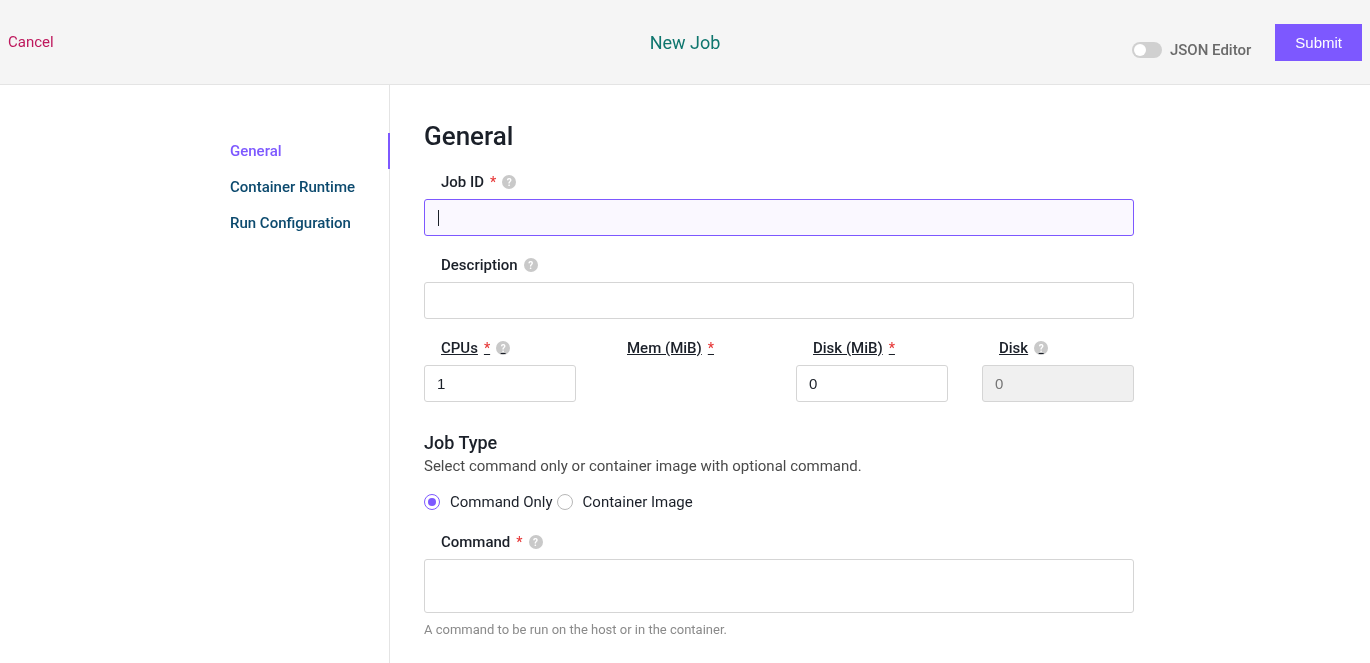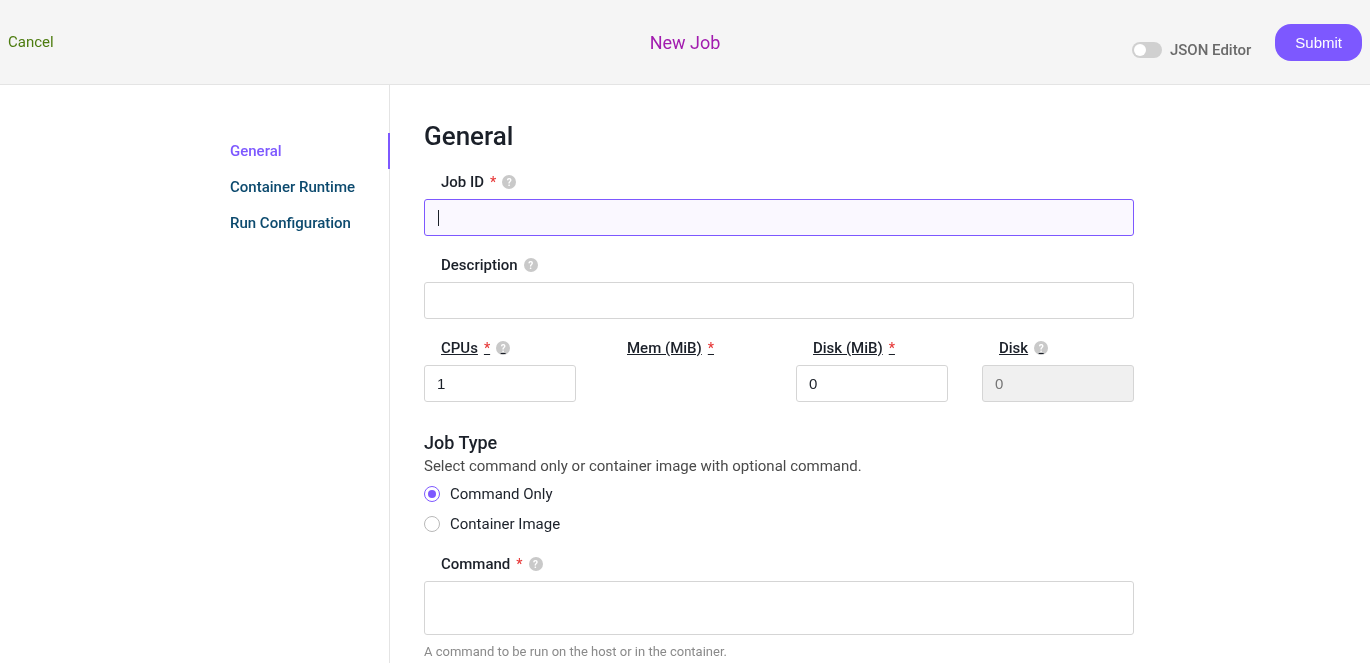--- a/index.html
+++ b/index.html
@@ -23,33 +23,33 @@
       display: flex;
       align-items: center;
       justify-content: space-between;
       padding: 0 8px 0 8px;
     }
     .header-left {
       display: flex;
       align-items: center;
     }
     .cancel-link {
-      color: #4d7c0f;
+      color: #be185d;
       font-size: 15px;
       font-weight: 400;
       cursor: pointer;
       padding: 0;
     }
     .header-center {
       position: absolute;
       left: 50%;
       transform: translateX(-50%);
       font-size: 18px;
       font-weight: 400;
-      color: #a21caf;
+      color: #0f766e;
     }
     .header-right {
       display: flex;
       align-items: center;
       gap: 24px;
     }
     .toggle-wrap {
       display: flex;
       align-items: center;
       gap: 8px;
@@ -75,21 +75,21 @@
     }
     .toggle-label {
       color: #6a6a6a;
       font-size: 15px;
       font-weight: 500;
     }
     .submit-btn {
       background: #7d58ff;
       color: #fff;
       border: none;
-      border-radius: 16px;
+      border-radius: 0;
       padding: 10px 20px;
       font-size: 15px;
       font-weight: 500;
       cursor: pointer;
     }
     .body-wrap {
       display: flex;
       height: calc(100% - 85px);
     }
     .sidebar {
@@ -187,26 +187,26 @@
     .subsection-title {
       font-size: 18px;
       font-weight: 500;
       margin-top: 30px;
       margin-bottom: 4px;
       color: #1b2029;
     }
     .helper-text {
       font-size: 15px;
       color: #4a4a4a;
-      margin-bottom: 10px;
+      margin-bottom: 18px;
     }
     .radio-group {
       display: flex;
-      flex-direction: column;
-      gap: 12px;
+      flex-direction: row;
+      gap: 4px;
       margin-bottom: 22px;
     }
     .radio-item {
       display: flex;
       align-items: center;
       gap: 10px;
       cursor: pointer;
     }
     .radio-circle {
       width: 16px;

